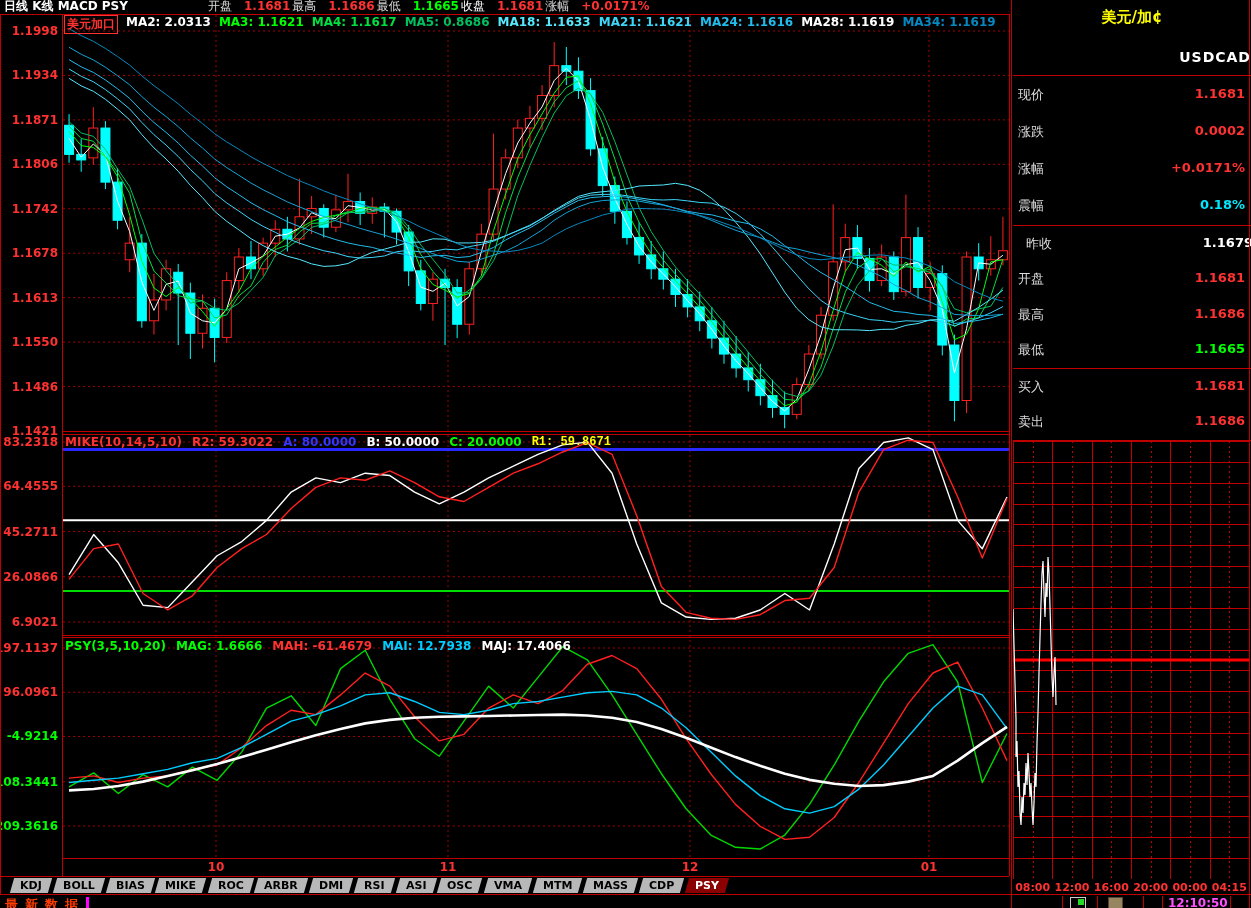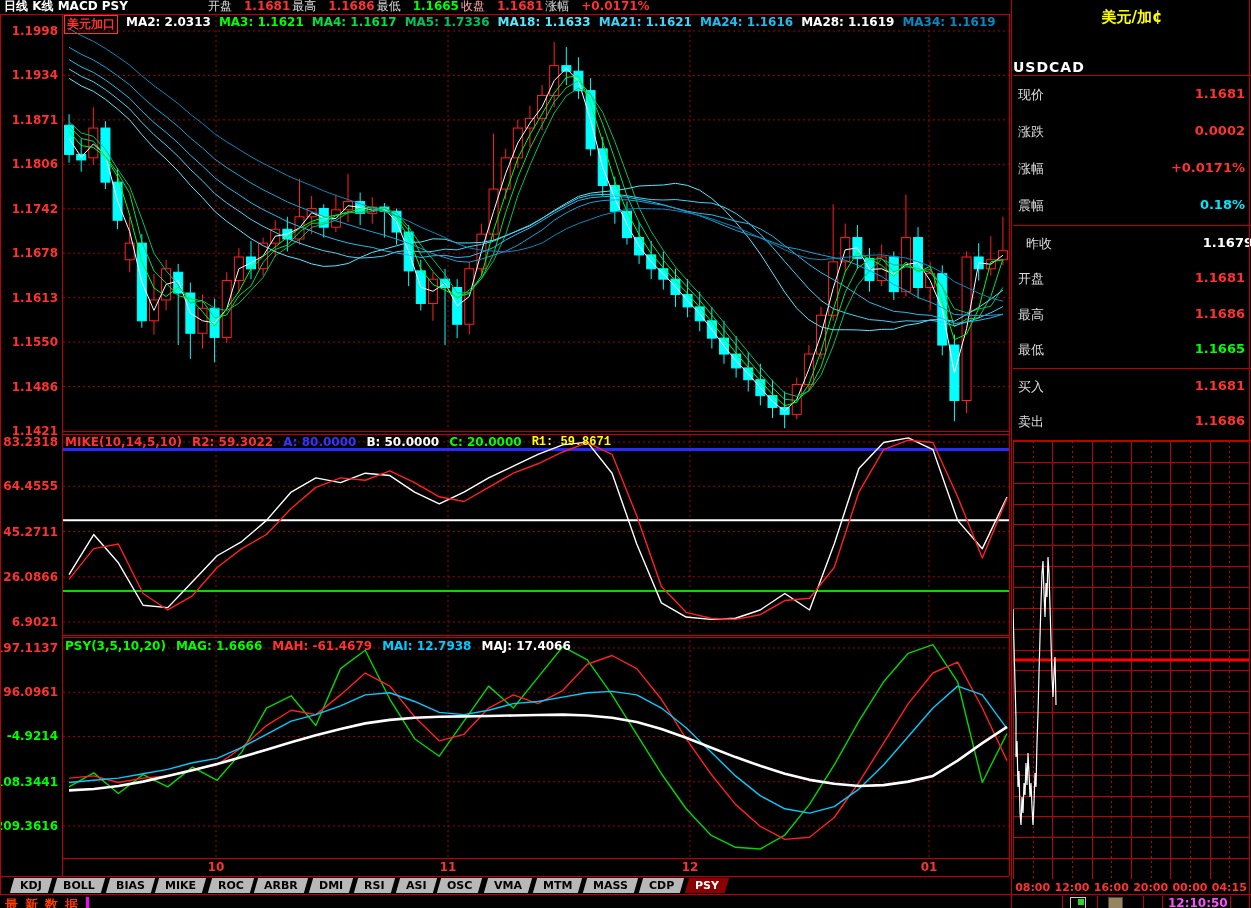--- a/index.html
+++ b/index.html
@@ -32,21 +32,21 @@
   .vsep{position:absolute;top:0;width:1px;height:12px;background:#c00000;}
   #monitor-icon{position:absolute;left:1070px;top:1px;width:14px;height:10px;border:1px solid #ccc;background:#000;}
   #monitor-icon i{position:absolute;right:1px;top:1px;width:6px;height:6px;background:#22dd22;display:block;}
   #image-icon{position:absolute;left:1108px;top:1px;width:13px;height:10px;background:#97855f;border:1px solid #554433;}
   #status-clock{position:absolute;left:1168px;top:0;color:#ff50ff;font-size:12px;font-weight:bold;}
   
   .vline{position:absolute;top:0;width:1px;background:#c00000;}
   
   #right-panel{position:absolute;left:1013px;top:0;width:238px;height:780px;}
   .rp-title{position:absolute;top:8px;width:100%;text-align:center;color:#ffff00;font-size:15px;font-weight:bold;}
-  .rp-code{position:absolute;top:59px;width:100%;text-align:left;color:#fff;font-size:14px;font-weight:bold;letter-spacing:1px;}
+  .rp-code{position:absolute;top:49px;width:100%;text-align:right;color:#fff;font-size:14px;font-weight:bold;letter-spacing:1px;}
   .rp-sep{position:absolute;left:0;width:238px;height:1px;background:#c00000;}
   .rp-row{position:absolute;left:5px;width:227px;display:flex;justify-content:space-between;font-size:13px;}
   .rp-label{color:#ddd;}
   .rp-value{font-weight:bold;}
   #mini-svg{position:absolute;left:0;top:441px;}
   #time-row{position:absolute;left:0;top:881px;width:236px;display:flex;justify-content:space-around;color:#ff3232;font-size:11px;font-weight:bold;}
   svg text{font-family:"DejaVu Sans","Liberation Sans",sans-serif;font-weight:bold;}
 </style>
 </head>
 <body>
@@ -54,33 +54,33 @@
 <div id="root">
   <div id="top-header">
     <span id="chart-title">日线 K线 MACD PSY</span>
     <div id="header-fields">
         <span class="hf-label" style="color: rgb(221, 221, 221);">开盘</span>
         <span class="hf-value" style="color: rgb(255, 50, 50);">1.1681</span>
         <span class="hf-label" style="color: rgb(221, 221, 221);">最高</span>
         <span class="hf-value" style="color: rgb(255, 50, 50);">1.1686</span>
         <span class="hf-label" style="color: rgb(221, 221, 221);">最低</span>
         <span class="hf-value" style="color: rgb(0, 255, 0);">1.1665</span>
-        <span class="hf-label" style="color: #fca5a5;">收盘</span>
+        <span class="hf-label" style="color: #ffffff;">收盘</span>
         <span class="hf-value" style="color: rgb(255, 50, 50);">1.1681</span>
         <span class="hf-label" style="color: rgb(221, 221, 221);">涨幅</span>
         <span class="hf-value" style="color: rgb(255, 50, 50);">+0.0171%</span>
       </div>
   </div>
 
   <div id="ma-row">
     <span id="instrument-box">美元加口</span>
   <span style="color: rgb(255, 255, 255);">MA2: 2.0313</span>
       <span style="color: rgb(0, 255, 0);">MA3: 1.1621</span>
       <span style="color: rgb(0, 224, 64);">MA4: 1.1617</span>
-      <span style="color: rgb(0, 192, 96);">MA5: 1.7336</span>
+      <span style="color: rgb(0, 192, 96);">MA5: 0.8686</span>
       <span style="color: rgb(85, 232, 255);">MA18: 1.1633</span>
       <span style="color: rgb(60, 212, 248);">MA21: 1.1621</span>
       <span style="color: rgb(34, 188, 236);">MA24: 1.1616</span>
       <span style="color: #ffffff;">MA28: 1.1619</span>
       <span style="color: rgb(6, 136, 192);">MA34: 1.1619</span>
     </div>
 
   <svg id="main-svg" width="1011" height="863">
       <defs>
         <clipPath id="clipMain">

